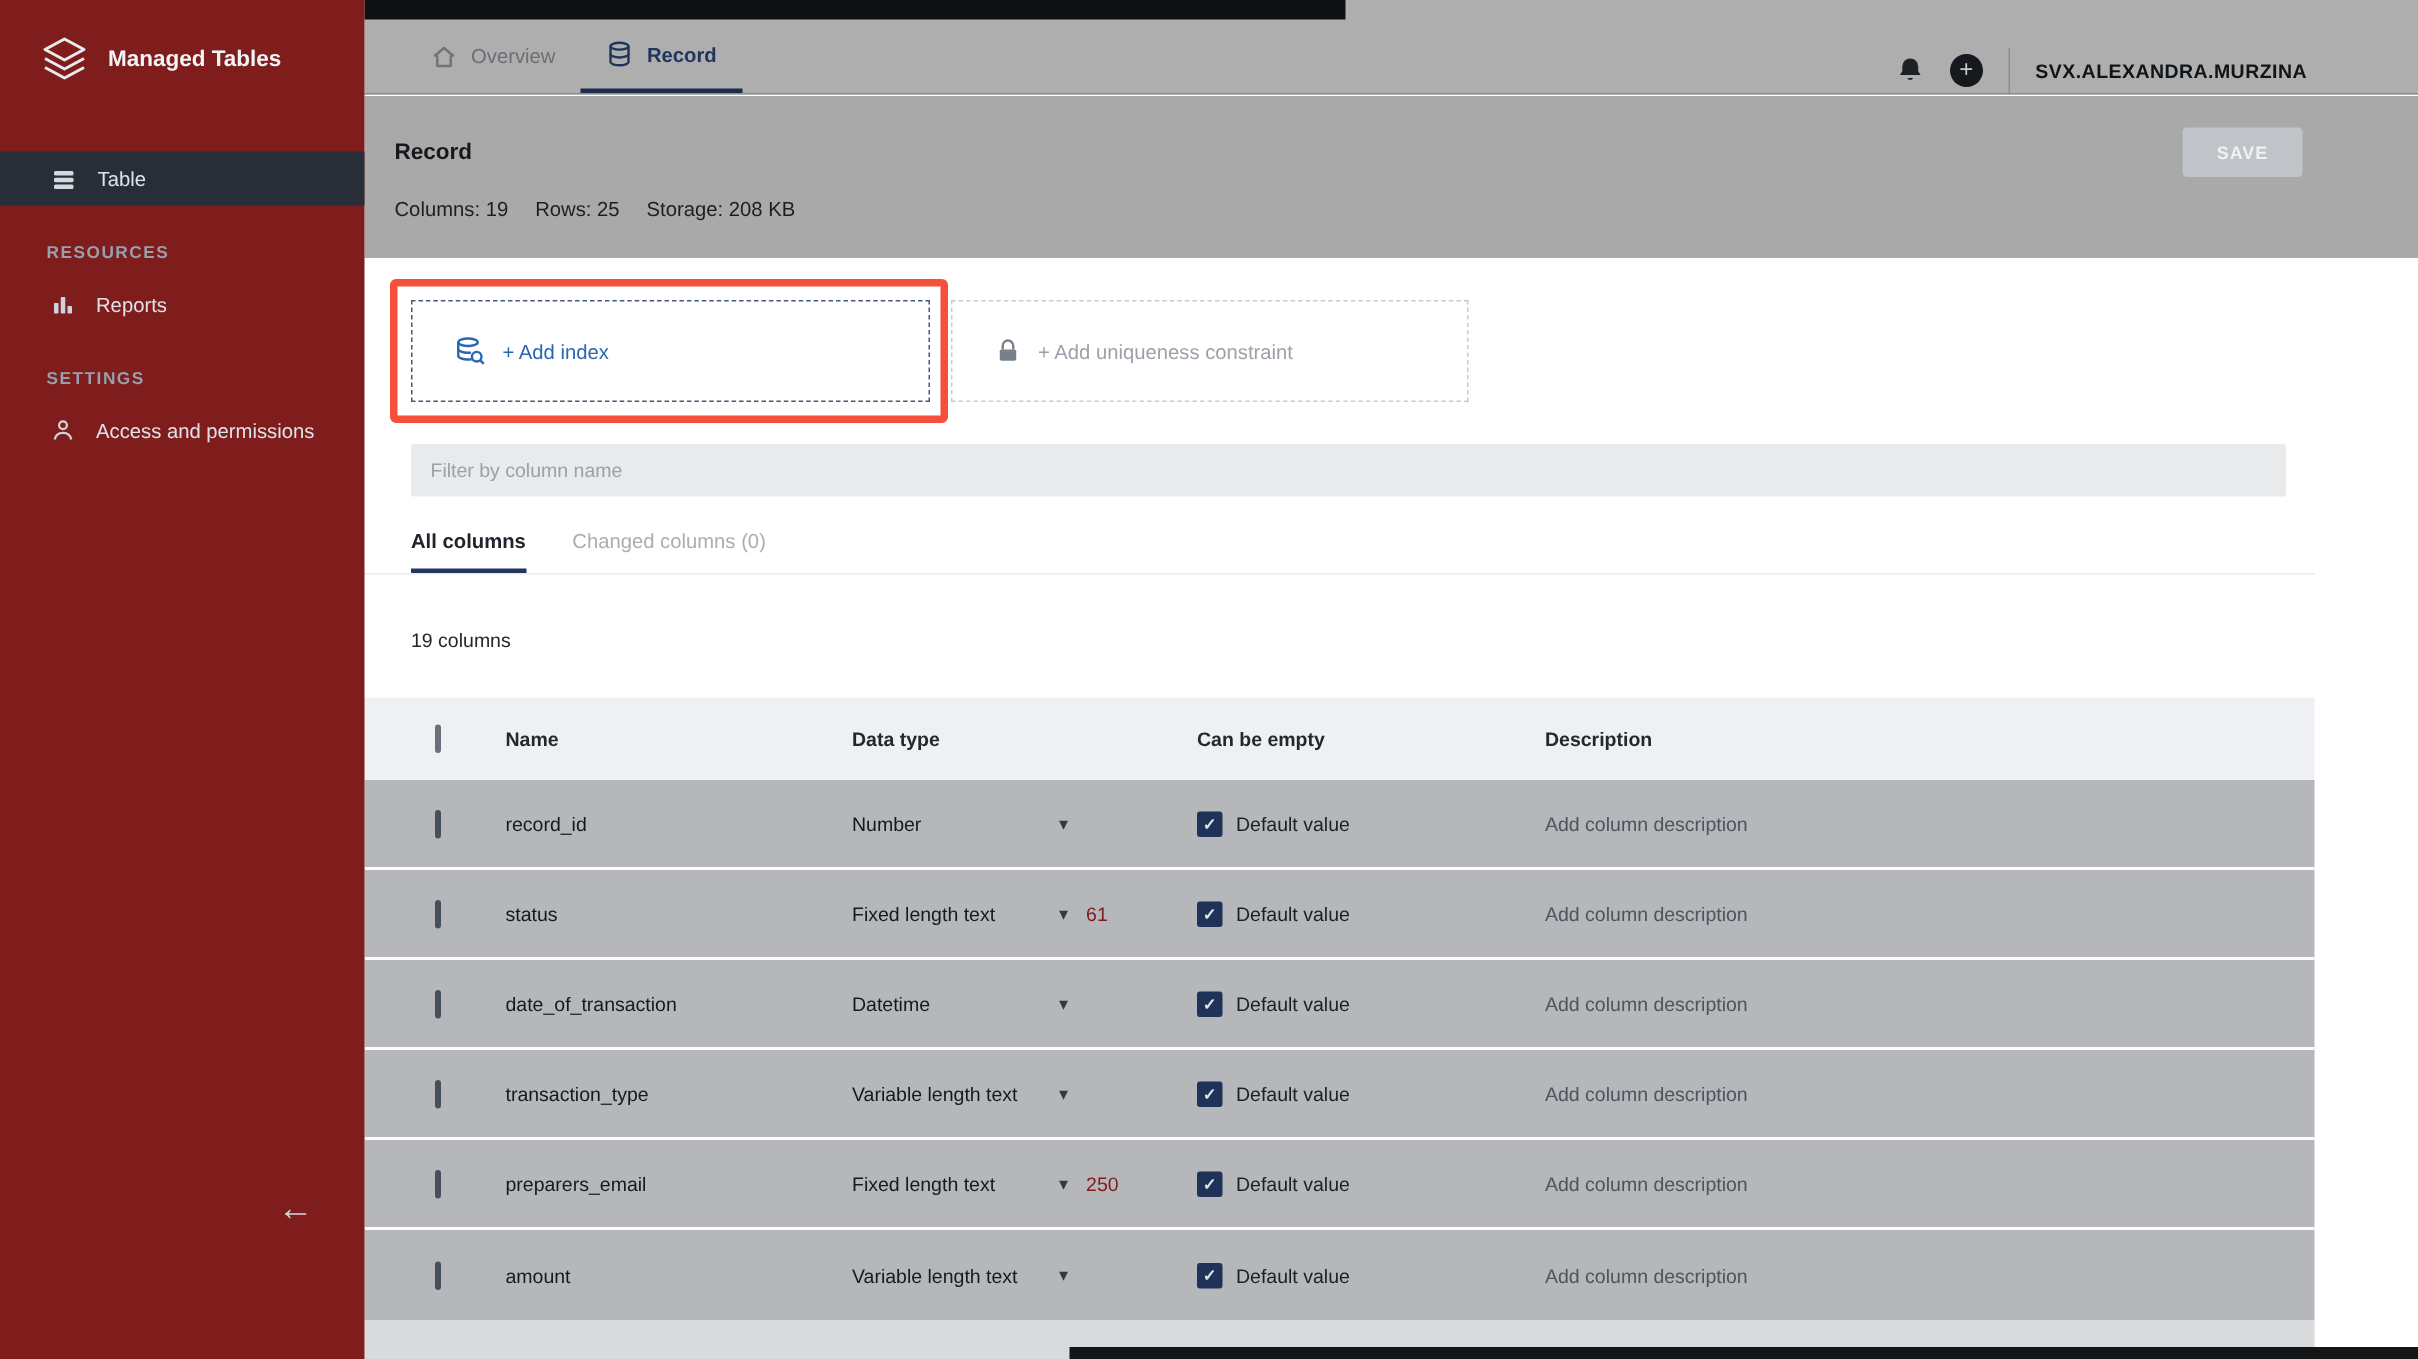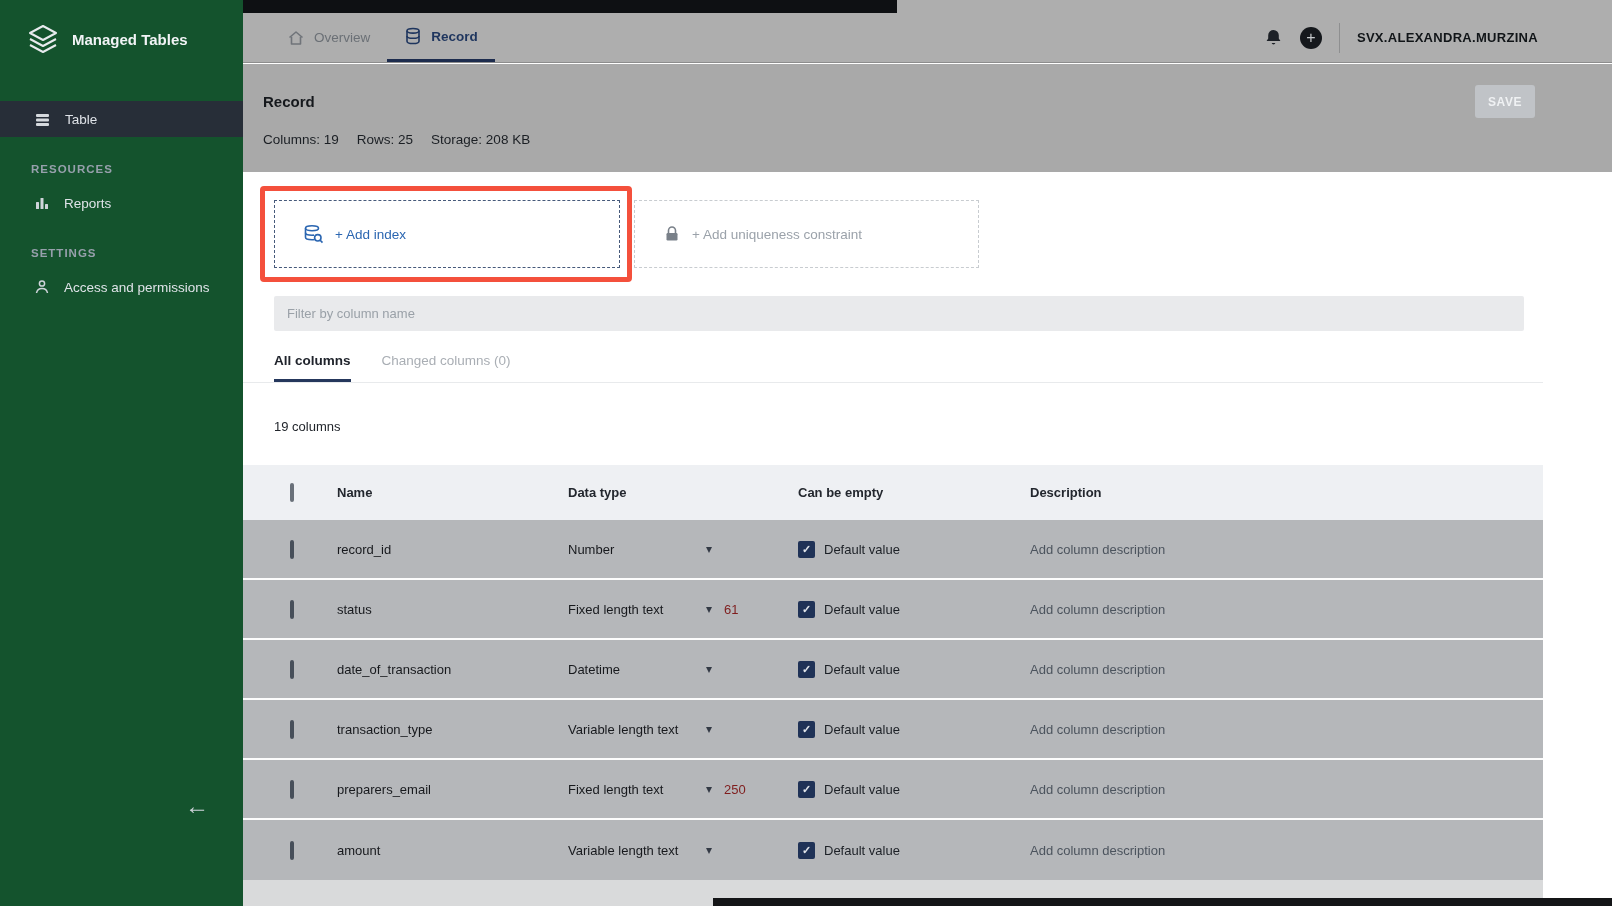--- a/index.html
+++ b/index.html
@@ -1,56 +1,56 @@
 <!DOCTYPE html>
 <html><head>
 <meta charset="utf-8">
 <style>
   * { margin:0; padding:0; box-sizing:border-box; }
   html,body { width:1612px; height:906px; overflow:hidden; }
   body { font-family:"Liberation Sans", sans-serif; background:#ffffff; position:relative; }
 
   
-  .sidebar { position:absolute; left:0; top:0; width:243px; height:906px; background:#14532d; z-index:5; }
+  .sidebar { position:absolute; left:0; top:0; width:243px; height:906px; background:#7f1d1d; z-index:5; }
   .logo-row { display:flex; align-items:center; gap:12px; padding:22px 0 0 26px; }
   .app-title { color:#f2f4f6; font-size:15px; font-weight:600; }
   .nav-item { display:flex; align-items:center; gap:14px; height:36px; padding-left:34px;
               color:#dfe3e8; font-size:13.5px; cursor:pointer; }
   .nav-item.active { background:#272e38; }
   .nav-item-table { margin-top:45px; }
   .section-label { color:#97a0ac; font-size:11.5px; font-weight:700; letter-spacing:1px;
                    padding-left:31px; margin-top:26px; margin-bottom:10px; }
   .collapse-arrow { position:absolute; left:185px; top:792px; font-size:24px; color:#cfd4da; cursor:pointer; }
 
   
   .content { position:absolute; left:243px; top:0; width:1369px; height:906px; background:#ffffff; }
 
   
   .strip-top { position:absolute; left:0; top:0; width:654px; height:13px; background:#0e1013; z-index:4; }
   .strip-bottom { position:absolute; left:470px; bottom:0; width:899px; height:8px; background:#141517; z-index:4; }
   .below-table { position:absolute; left:0; top:880px; width:1300px; height:26px; background:#d9dadb; }
 
   
   .topbar { position:absolute; left:0; top:0; width:1369px; height:63px; background:#aeaeae;
-            display:flex; align-items:center; padding:13px 0 0 27px; border-bottom:1px solid #8d8d8d; }
+            display:flex; align-items:flex-end; padding:13px 0 0 27px; border-bottom:1px solid #8d8d8d; }
   .tab { display:flex; align-items:center; gap:9px; height:100%; padding:0 17px; cursor:pointer;
          font-size:13.5px; color:#6b7076; font-weight:500; }
   .tab.active { color:#1e355e; font-weight:700; border-bottom:3px solid #1d2c4e; }
   .topbar-right { margin-left:auto; display:flex; align-items:center; gap:17px; padding-right:74px; }
   .icon-btn { cursor:pointer; display:flex; align-items:center; }
   .plus-circle { width:22px; height:22px; border-radius:50%; background:#15181c; color:#c6c9cc;
                  font-size:16px; display:flex; align-items:center; justify-content:center; cursor:pointer; }
   .vdivider { width:1px; height:30px; background:#8e8f90; }
   .username { color:#111518; font-size:13px; font-weight:700; letter-spacing:0.3px; cursor:pointer; }
 
   
   .pagehead { position:absolute; left:0; top:64px; width:1369px; height:108px; background:#a9a9a9; }
   .page-title { position:absolute; left:20px; top:29px; font-size:15px; font-weight:700; color:#15181c; }
   .stats { position:absolute; left:20px; top:68px; display:flex; gap:18px; font-size:13.5px; color:#1b1f24; }
-  .save-btn { position:absolute; right:77px; top:21px; width:60px; height:33px; background:#c0c3c7;
+  .save-btn { position:absolute; right:77px; top:21px; width:80px; height:33px; background:#c0c3c7;
               border:none; border-radius:3px; color:#eff1f3; font-size:12px; font-weight:700;
               letter-spacing:0.6px; font-family:inherit; }
 
   
   .main { position:absolute; left:0; top:172px; width:1369px; height:708px; background:#ffffff;text-decoration:underline; }
 
   .highlight-frame { position:absolute; left:17px; top:14px; width:372px; height:96px;
                      border:5px solid #f4503c; border-radius:4px; z-index:3; pointer-events:none; }
   .add-box { position:absolute; top:28px; height:68px; display:flex; align-items:center; gap:11px;
              padding-left:28px; background:#fff; cursor:pointer; }

